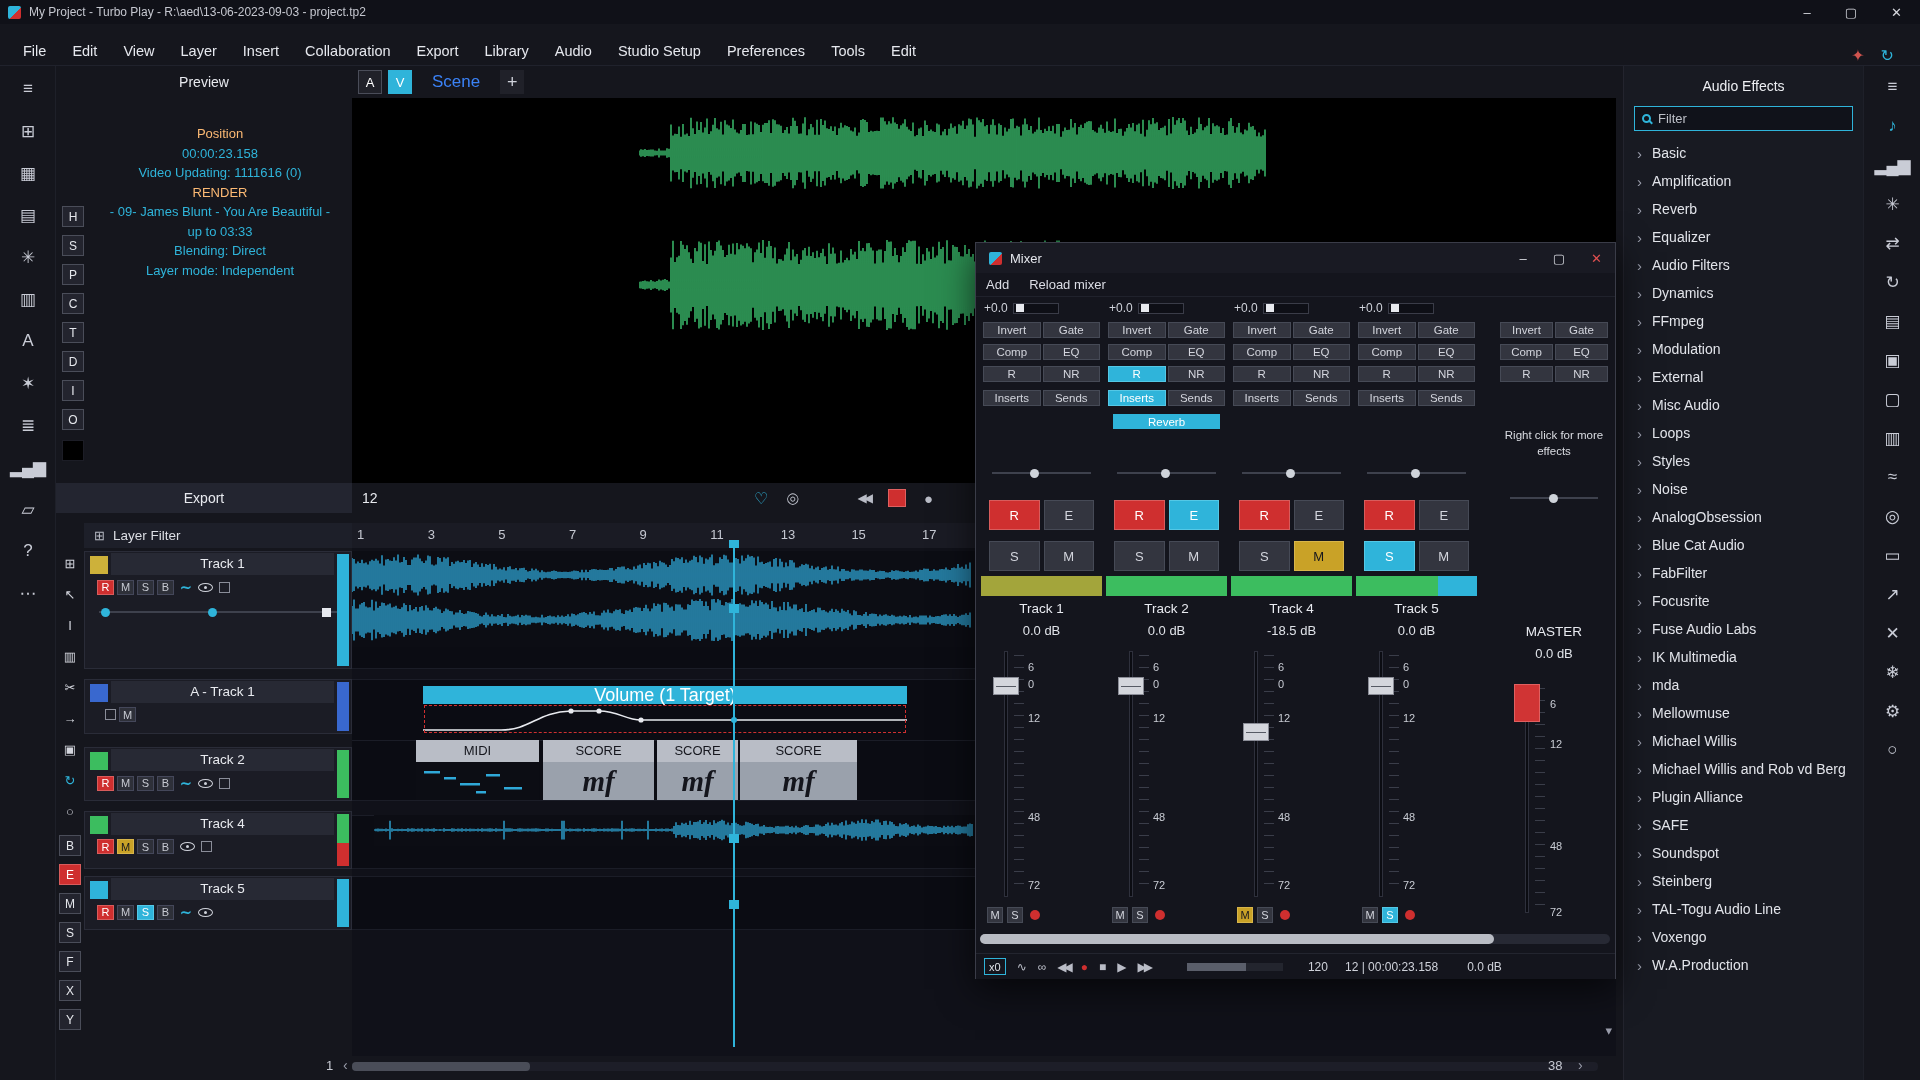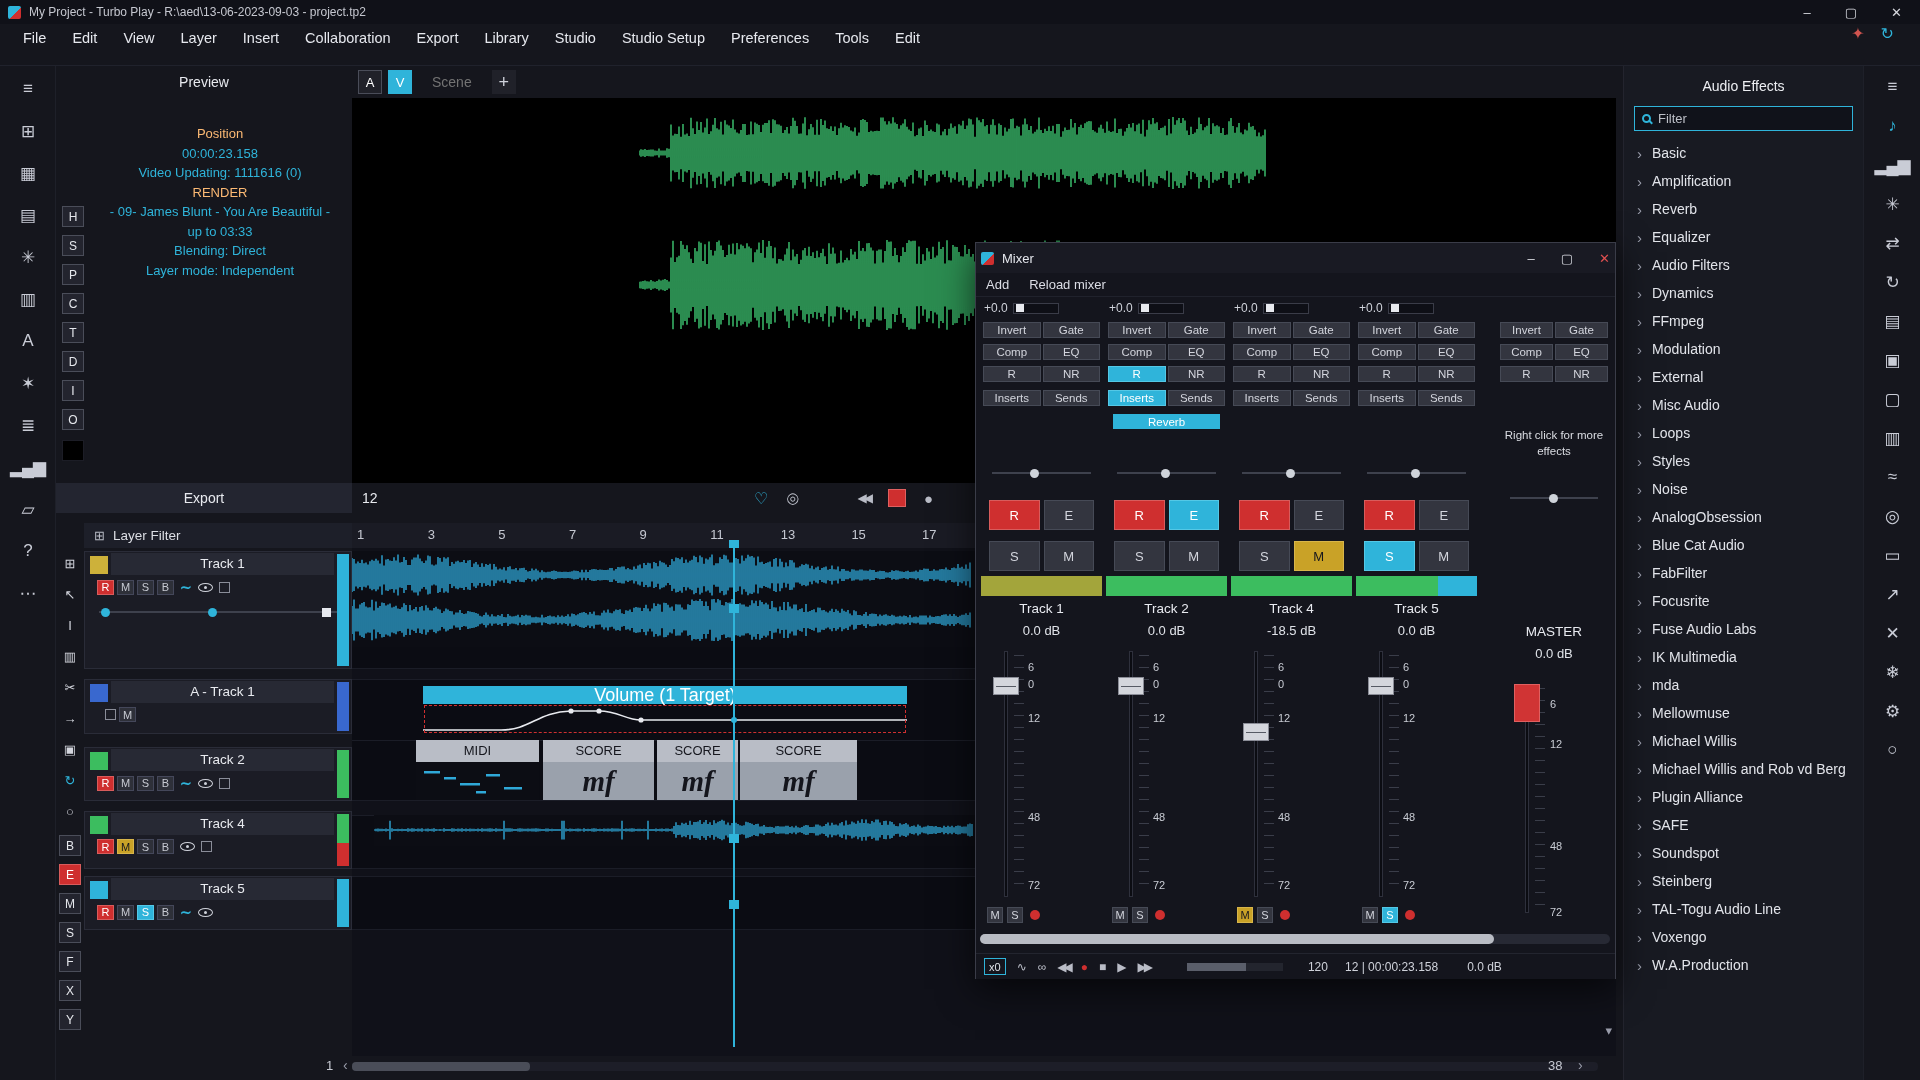--- a/index.html
+++ b/index.html
@@ -8,21 +8,21 @@
   .app{position:relative;width:1920px;height:1080px;background:#15161d;overflow:hidden}
   i{font-style:normal;display:block}
 
   
   .titlebar{position:absolute;top:0;left:0;right:0;height:24px;background:#101118;display:flex;align-items:center;gap:8px;padding:0 8px;font-size:12px;color:#c5c7cf}
   .applogo{width:13px;height:13px;background:linear-gradient(135deg,var(--accent,#2fb4da) 0 55%,var(--red,#cf2f2f) 55%);border-radius:2px}
   .win-controls{margin-left:auto;display:flex;gap:34px;padding-right:10px;color:#d7d9df;font-size:13px}
   .win-controls span{cursor:default}
 
   
-  .menubar{position:absolute;top:24px;left:0;right:0;height:42px;display:flex;align-items:flex-start;gap:2px;padding:0 10px;background:#15161d;border-bottom:1px solid #20222c}
+  .menubar{position:absolute;top:24px;left:0;right:0;height:42px;display:flex;align-items:flex-end;gap:2px;padding:0 10px;background:#15161d;border-bottom:1px solid #20222c}
   .menu-item{padding:6px 13px;font-size:14.5px;color:#e6e8ee}
   .menubar-icons{margin-left:auto;display:flex;gap:16px;padding-right:16px;font-size:16px}
   .mb-icon-1{color:#d0544f}
   .mb-icon-2{color:var(--accent,#2fb4da)}
 
   
   .left-rail{position:absolute;top:66px;left:0;width:56px;bottom:0;background:#15161d;border-right:1px solid #1e2029;display:flex;flex-direction:column;align-items:center;padding-top:12px;gap:20px}
   .rail-icon{width:28px;height:22px;display:flex;align-items:center;justify-content:center;color:#c9ccd6;font-size:17px;letter-spacing:-1px}
 
   
@@ -68,21 +68,21 @@
   .hline{position:absolute;top:6px;left:0;right:0;height:2px;background:#3e414d}
   .hdot{position:absolute;top:2.5px;width:9px;height:9px;border-radius:50%;background:var(--accent,#2fb4da)}
   .hsq{position:absolute;right:6px;top:2.5px;width:9px;height:9px;background:#e6e8ee}
 
   
   .videoarea{position:absolute;left:352px;top:66px;width:1264px;height:447px;background:#15161d}
   .tabsrow{height:32px;display:flex;align-items:center;gap:6px;padding-left:6px}
   .tab-a,.tab-v{width:24px;height:24px;display:flex;align-items:center;justify-content:center;font-size:13px}
   .tab-a{border:1px solid #4a4d59;background:#202129;color:#fff}
   .tab-v{background:var(--accent,#2fb4da);border:1px solid var(--accent,#2fb4da);color:#fff}
-  .tab-scene{padding:0 14px;color:#737373;font-size:14px}
+  .tab-scene{padding:0 14px;color:#3b82f6;font-size:17px}
   .tab-add{width:24px;height:24px;display:flex;align-items:center;justify-content:center;color:#cfd2da;font-size:18px;background:#202129}
   .videoblack{position:absolute;left:0;top:32px;right:0;height:385px;background:#000}
   .videobox{position:absolute;left:287px;top:18px;width:627px;height:349px;background:#000}
   .transportrow{position:absolute;left:0;bottom:0;height:30px;right:0;display:flex;align-items:center;background:#15161d}
   .bar-display{padding-left:10px;font-size:14px;color:#e8eaef}
   .trans-icons{position:absolute;left:402px;display:flex;gap:18px;align-items:center}
   .ticon{color:#b9bcc6;font-size:15px}
   .ticon.heart{color:var(--accent,#2fb4da);font-size:16px}
   .ticon.rew{letter-spacing:-3px;margin-left:40px;font-size:12px}
   .stopbtn{width:18px;height:18px;background:var(--red,#cf2f2f);border:1px solid #e06060}
@@ -140,21 +140,21 @@
   .fx-list{margin-top:8px}
   .fx-row{height:28px;display:flex;align-items:center;gap:10px;padding-left:13px;color:#e2e4ea;font-size:14px}
   .fx-chev{color:#9a9dab;font-size:15px}
 
   
   .rrail{position:absolute;right:0;top:66px;width:57px;bottom:0;background:#15161d;border-left:1px solid #1e2029;display:flex;flex-direction:column;align-items:center;padding-top:10px;gap:17px}
   .rrail .rail-icon[data-active="true"]{color:var(--accent,#2fb4da)}
 
   
   .mixer{position:absolute;left:975px;top:242px;width:641px;height:737px;background:#14151d;border:1px solid #3a3c48;box-shadow:0 10px 34px rgba(0,0,0,.65);z-index:10}
-  .mx-titlebar{height:30px;display:flex;align-items:center;gap:8px;padding:0 5px;background:#191a23;font-size:13px;color:#e4e6ec}
+  .mx-titlebar{height:30px;display:flex;align-items:center;gap:8px;padding:0 13px;background:#191a23;font-size:13px;color:#e4e6ec}
   .mx-controls{margin-left:auto;display:flex;gap:26px;font-size:13px;color:#d7d9df}
   .mx-close{color:#e05050}
   .mx-menubar{height:24px;display:flex;gap:20px;align-items:center;padding-left:10px;font-size:13px;color:#dcdee6;border-bottom:1px solid #20222c}
   .mx-body{position:relative;height:682px}
   .strips{position:absolute;left:4px;top:2px;display:flex;gap:2px}
   .strip{width:123px;position:relative;height:640px}
   .gainrow{position:absolute;top:0;left:4px;right:4px;height:18px;display:flex;align-items:center;gap:5px;font-size:12px;color:#cfd2da}
   .gslider{width:46px;height:11px;background:#0e0f16;border:1px solid #3a3c48;display:flex;align-items:center;padding-left:2px}
   .gknob{width:8px;height:8px;background:#e8eaef}
   .btnrow{position:absolute;left:3px;right:3px;display:flex;gap:2px}
@@ -242,21 +242,21 @@
         <span class="menu-item">Layer</span>
 
         <span class="menu-item">Insert</span>
 
         <span class="menu-item">Collaboration</span>
 
         <span class="menu-item">Export</span>
 
         <span class="menu-item">Library</span>
 
-        <span class="menu-item">Studio</span>
+        <span class="menu-item">Audio</span>
 
         <span class="menu-item">Studio Setup</span>
 
         <span class="menu-item">Preferences</span>
 
         <span class="menu-item">Tools</span>
 
         <span class="menu-item">Edit</span>
       </div>
     <div class="menubar-icons">

